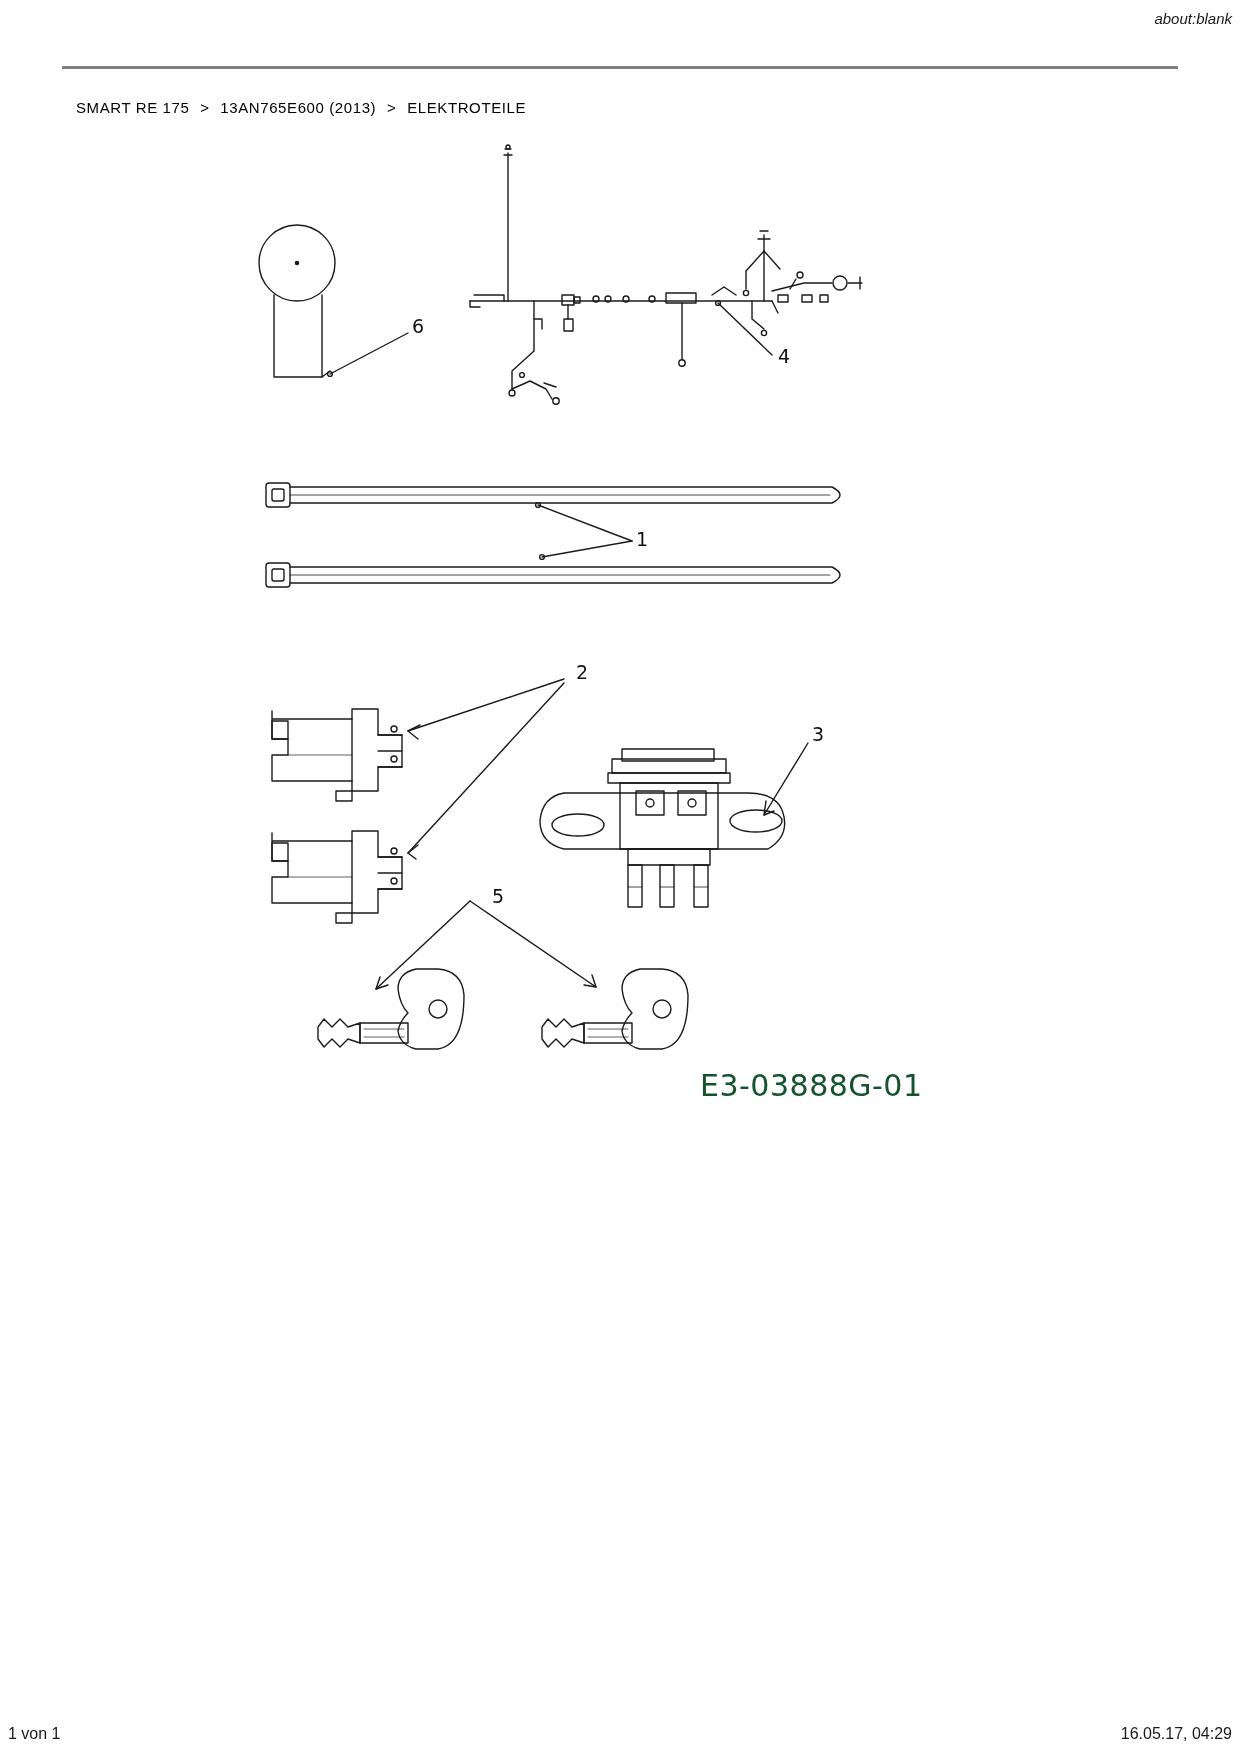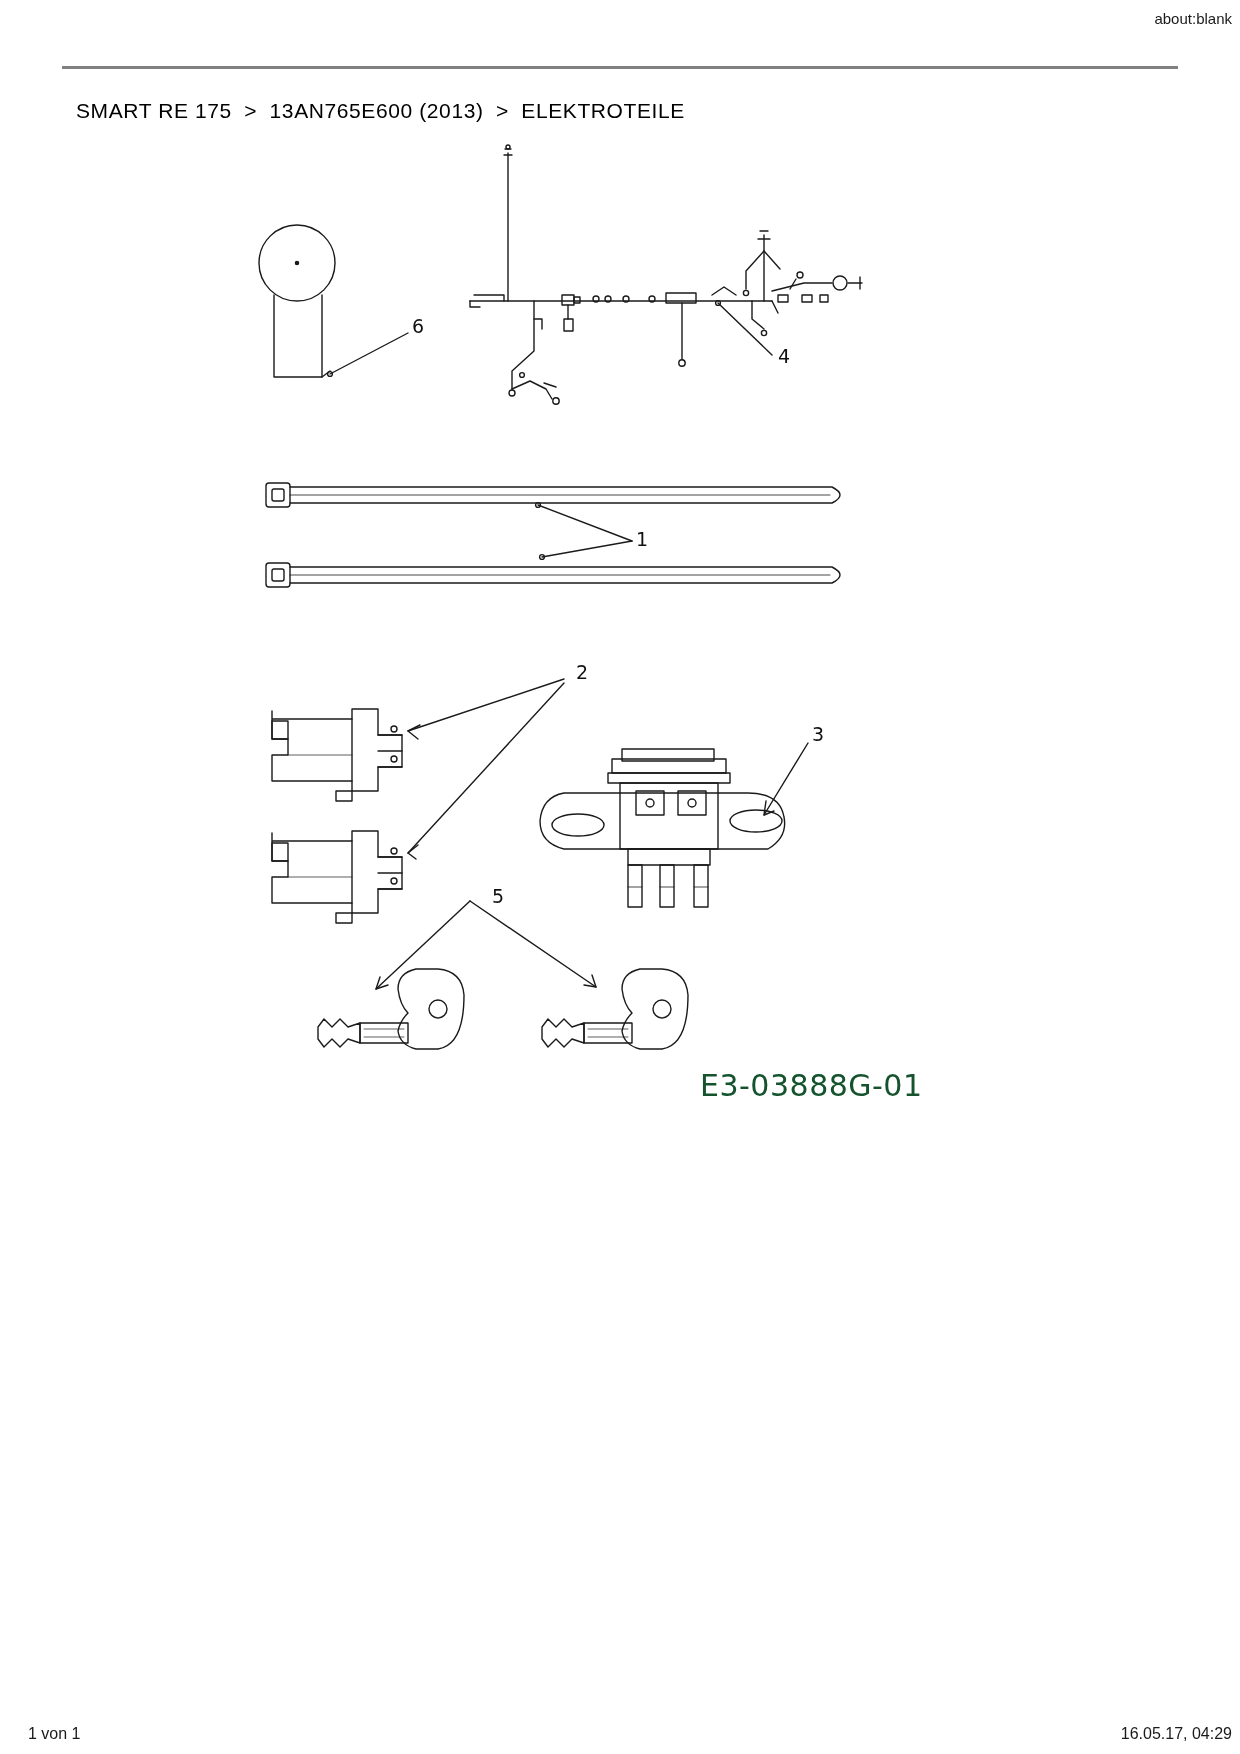--- a/index.html
+++ b/index.html
@@ -26,50 +26,50 @@
     left: 2px;
     right: 0;
     height: 36px;
     display: flex;
     align-items: center;
     justify-content: flex-end;
     padding-right: 8px;
     box-sizing: border-box;
     font-size: 15px;
     color: #1a1a1a;
+    font-style: italic;
   }
   .print-footer {
     position: absolute;
     bottom: 0;
     left: 0;
     right: 0;
     height: 40px;
     display: flex;
     align-items: center;
     justify-content: space-between;
     padding: 0 8px;
     box-sizing: border-box;
     font-size: 16px;
     color: #1a1a1a;
-    margin-left: 20px;
   }
   .rule {
     position: absolute;
     left: 62px;
     right: 62px;
     top: 66px;
     height: 3px;
     background: #808080;
   }
   
   .breadcrumb {
     position: absolute;
     left: 76px;
     top: 99px;
-    font-size: 21px;
+    font-size: 15px;
     letter-spacing: 0.6px;
     white-space: nowrap;
     color: #000;
   }
   .breadcrumb .sep {
     padding: 0 6px;
   }
   
   .diagram {
     position: absolute;

